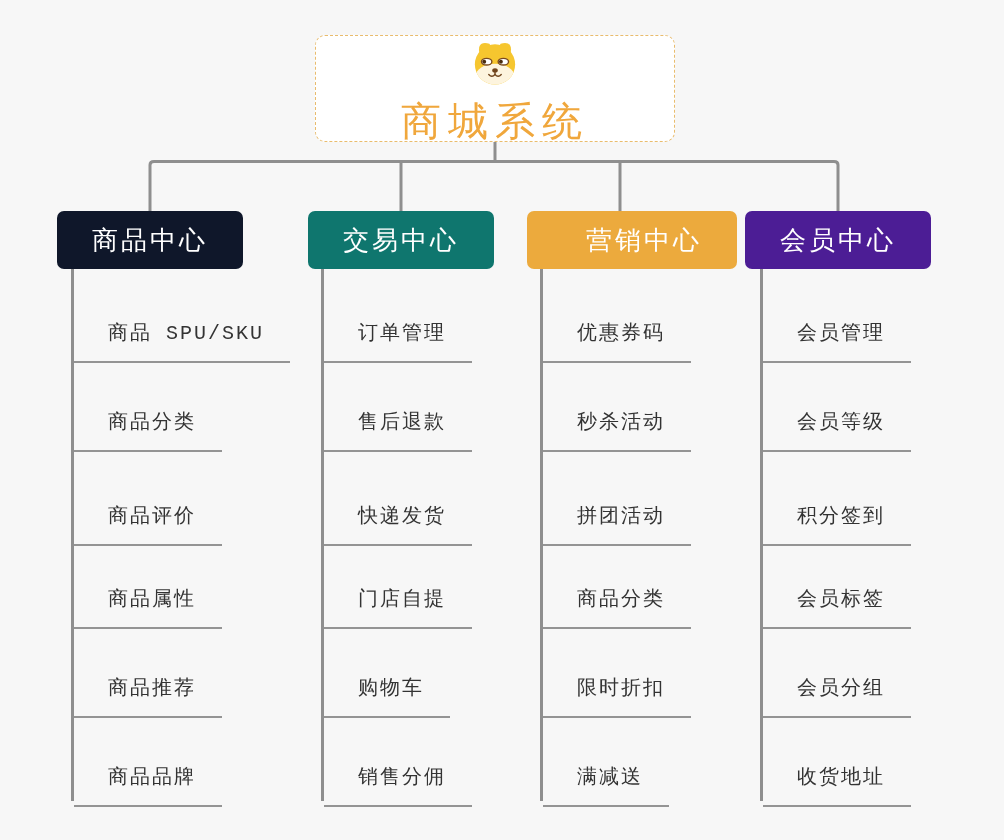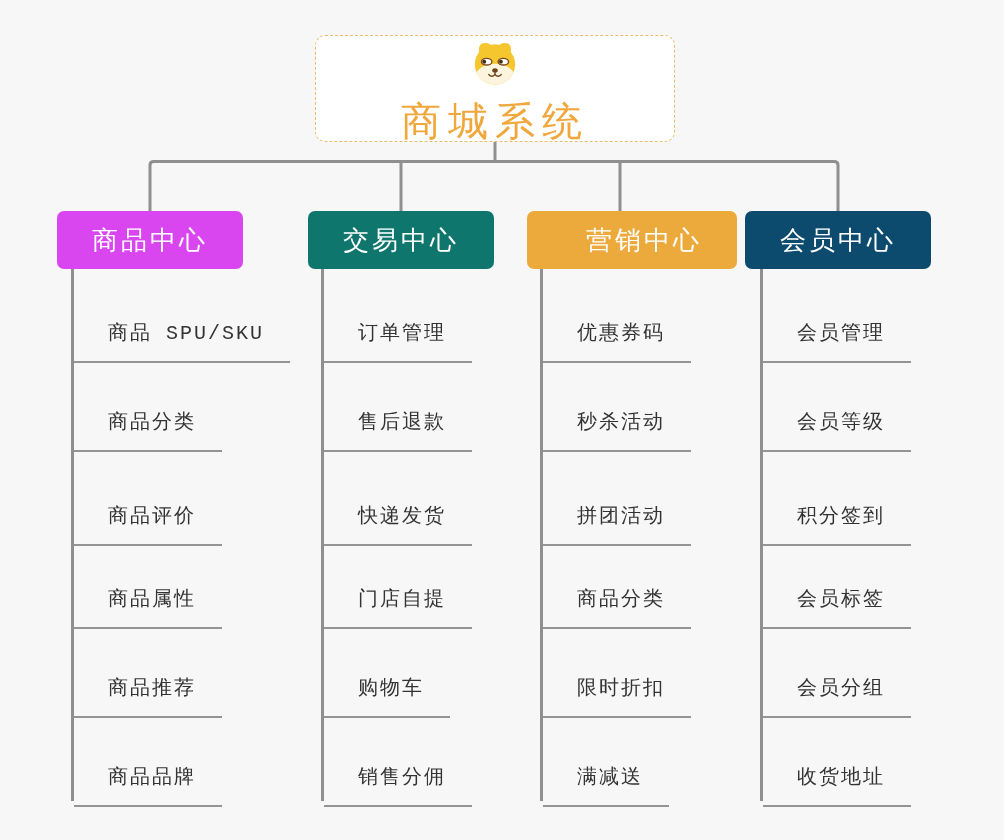--- a/index.html
+++ b/index.html
@@ -126,30 +126,30 @@
       <circle cx="20.5" cy="37" r="2.8" fill="#4a2c0f"></circle>
       <ellipse cx="48" cy="37" rx="7.5" ry="4.8" fill="#ffffff" stroke="#7a4a1f" stroke-width="2"></ellipse>
       <circle cx="44.5" cy="37" r="2.8" fill="#4a2c0f"></circle>
       <ellipse cx="36" cy="49.5" rx="4" ry="3" fill="#70451d"></ellipse>
       <path d="M36,52 L36,55.5" stroke="#70451d" stroke-width="2" stroke-linecap="round" fill="none"></path>
       <path d="M27,55.5 Q31.5,60.5 36,55.5 Q40.5,60.5 45,55.5" stroke="#70451d" stroke-width="2" stroke-linecap="round" fill="none"></path>
     </svg>
     <span class="root-title" style="color: rgb(240, 167, 60);">商城系统</span>
   </div>
 
-  <div class="branch-node b0" style="background-color: #d946ef;">
+  <div class="branch-node b0" style="background-color: #0f172a;">
     <span>商品中心</span>
   </div>
   <div class="branch-node b1" style="background-color: #0f766e;">
     <span>交易中心</span>
   </div>
   <div class="branch-node b2" style="background-color: rgb(236, 170, 61);">
     <span>营销中心</span>
   </div>
-  <div class="branch-node b3" style="background-color: #0c4a6e;">
+  <div class="branch-node b3" style="background-color: #4c1d95;">
     <span>会员中心</span>
   </div>
 
   <div class="leaf-col c0">
     <div class="leaf l0">商品 SPU/SKU</div>
     <div class="leaf l1">商品分类</div>
     <div class="leaf l2">商品评价</div>
     <div class="leaf l3">商品属性</div>
     <div class="leaf l4">商品推荐</div>
     <div class="leaf l5">商品品牌</div>

